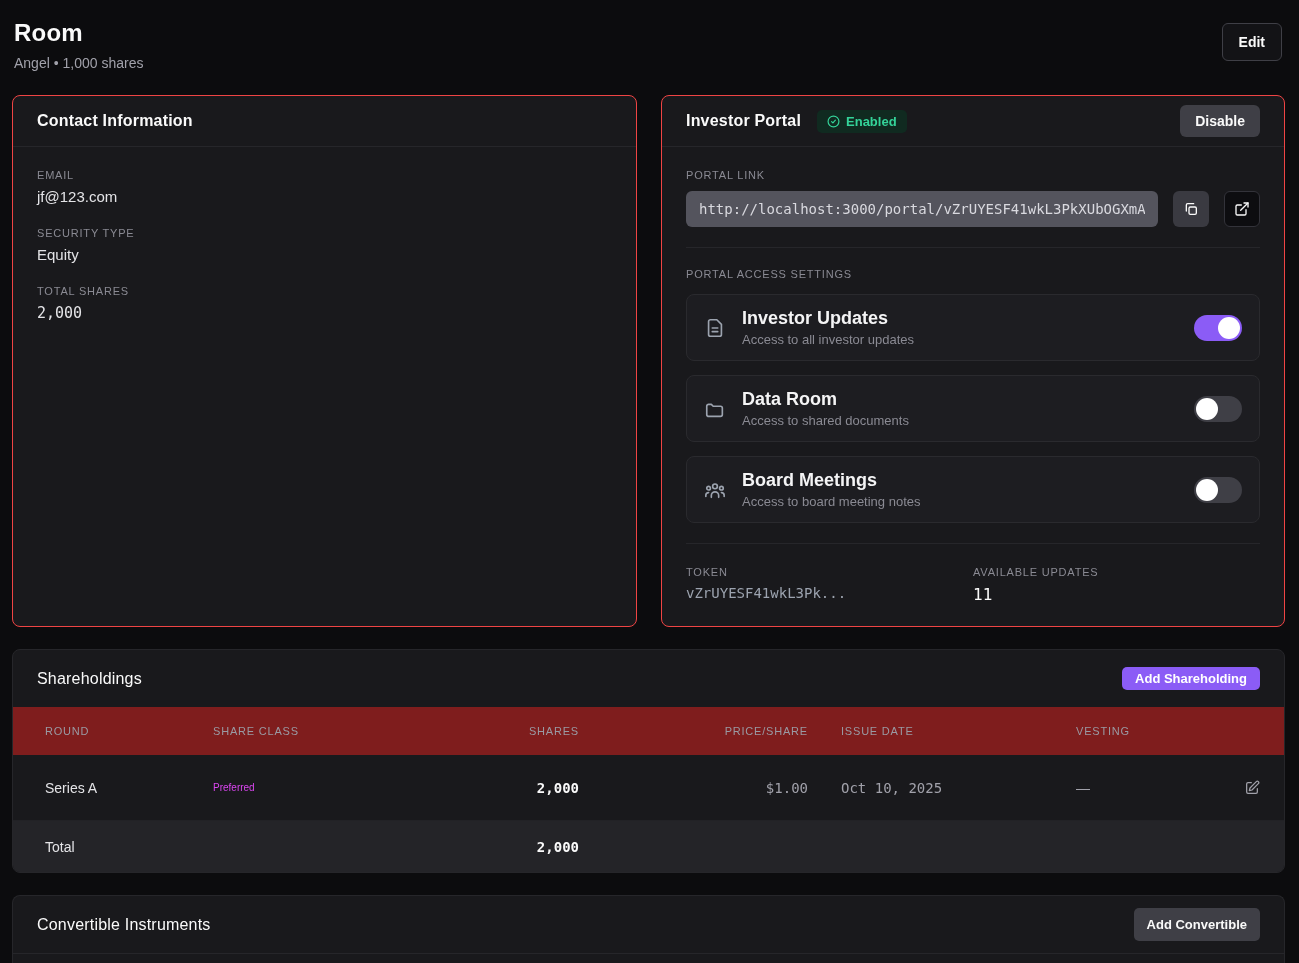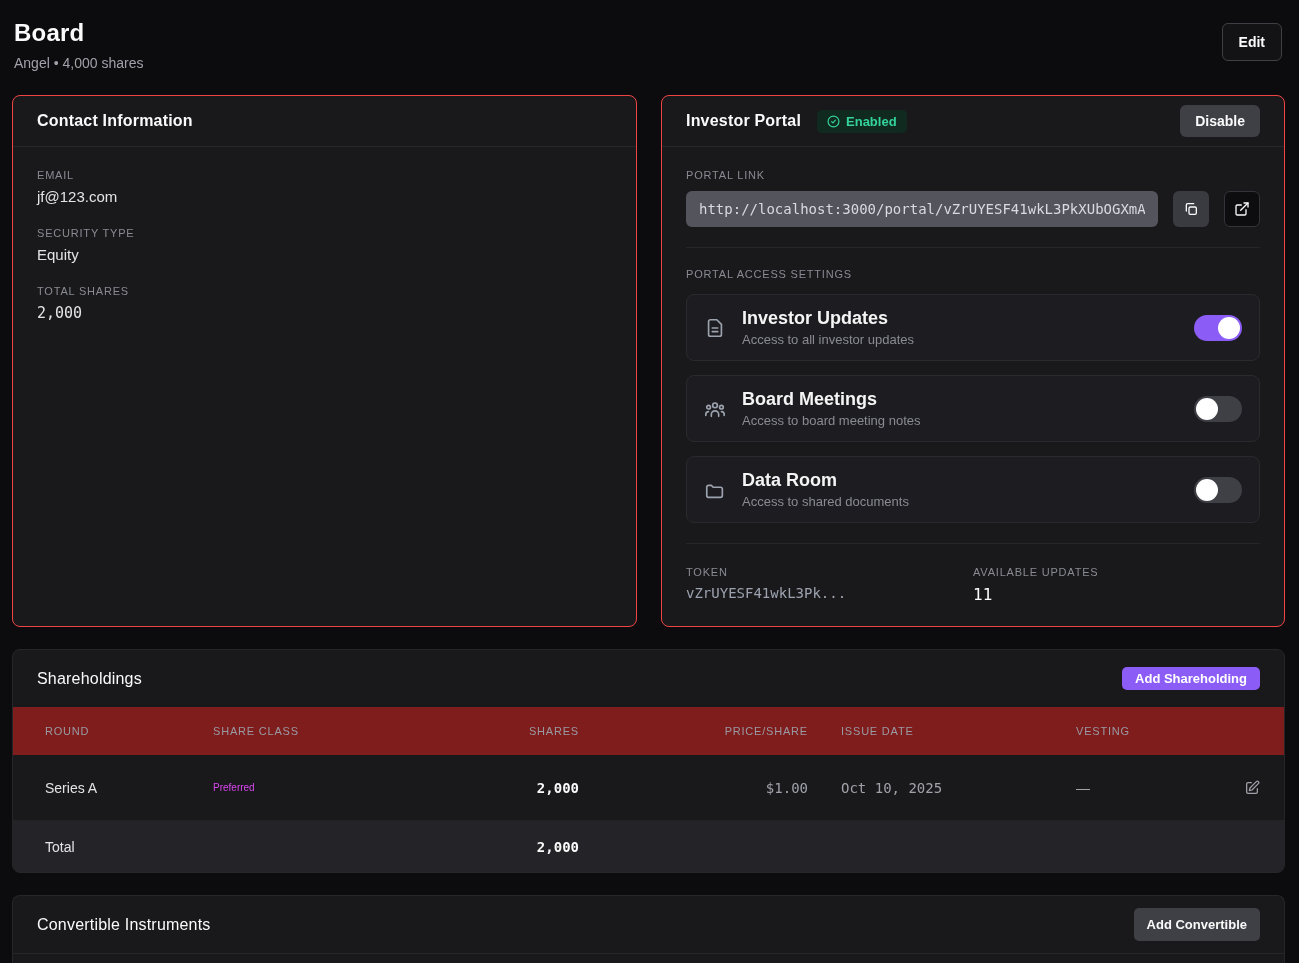--- a/index.html
+++ b/index.html
@@ -128,22 +128,22 @@
 
   
   .conv-card { margin: 22px 14px 0 12px; background: #19191c; border: 1px solid #26262a; border-radius: 8px 8px 0 0; border-bottom: none; height: 110px; position: relative; overflow: hidden; }
   .conv-header { display: flex; align-items: center; justify-content: space-between; padding: 0 24px; height: 58px; border-bottom: 1px solid #26262a; }
   svg { display: block; }
 </style>
 </head>
 <body>
 
 <div class="page-header">
-  <div class="page-title">Board</div>
-  <div class="page-subtitle">Angel • 4,000 shares</div>
+  <div class="page-title">Room</div>
+  <div class="page-subtitle">Angel • 1,000 shares</div>
   <button class="edit-btn">Edit</button>
 </div>
 
 <div class="two-col">
 
   <div class="card">
     <div class="card-header">
       <div class="card-title">Contact Information</div>
     </div>
     <div class="card-body">
@@ -211,20 +211,35 @@
               <path d="M14 3H7a2 2 0 0 0-2 2v14a2 2 0 0 0 2 2h10a2 2 0 0 0 2-2V8z"></path>
               <path d="M9 12h6"></path>
               <path d="M9 16h6"></path>
             </svg>
         </span>
         <div class="setting-texts">
           <div class="setting-title">Investor Updates</div>
           <div class="setting-desc">Access to all investor updates</div>
         </div>
         <div class="toggle on">
+            <span class="knob"></span>
+          </div>
+      </div>
+
+      <div class="setting-row">
+        <span class="setting-icon">
+          <svg width="22" height="22" viewBox="0 0 24 24" fill="none" stroke="currentColor" stroke-width="1.8" stroke-linecap="round" stroke-linejoin="round">
+              <path d="M4 20h14a2 2 0 0 0 2-2v-7a2 2 0 0 0-2-2h-8l-2-2H5a2 2 0 0 0-2 2v9a2 2 0 0 0 2 2z"></path>
+            </svg>
+        </span>
+        <div class="setting-texts">
+          <div class="setting-title">Data Room</div>
+          <div class="setting-desc">Access to shared documents</div>
+        </div>
+        <div class="toggle off">
             <span class="knob"></span>
           </div>
       </div>
 
       <div class="setting-row">
         <span class="setting-icon">
           <svg width="22" height="22" viewBox="0 0 24 24" fill="none" stroke="currentColor" stroke-width="1.8" stroke-linecap="round" stroke-linejoin="round">
               <circle cx="12" cy="8" r="2.6"></circle>
               <path d="M8 20v-2a4 4 0 0 1 8 0v2"></path>
               <circle cx="5" cy="10" r="2"></circle>
@@ -235,35 +250,20 @@
         </span>
         <div class="setting-texts">
           <div class="setting-title">Board Meetings</div>
           <div class="setting-desc">Access to board meeting notes</div>
         </div>
         <div class="toggle off">
             <span class="knob"></span>
           </div>
       </div>
 
-      <div class="setting-row">
-        <span class="setting-icon">
-          <svg width="22" height="22" viewBox="0 0 24 24" fill="none" stroke="currentColor" stroke-width="1.8" stroke-linecap="round" stroke-linejoin="round">
-              <path d="M4 20h14a2 2 0 0 0 2-2v-7a2 2 0 0 0-2-2h-8l-2-2H5a2 2 0 0 0-2 2v9a2 2 0 0 0 2 2z"></path>
-            </svg>
-        </span>
-        <div class="setting-texts">
-          <div class="setting-title">Data Room</div>
-          <div class="setting-desc">Access to shared documents</div>
-        </div>
-        <div class="toggle off">
-            <span class="knob"></span>
-          </div>
-      </div>
-
       <div class="divider"></div>
 
       <div class="token-grid">
         <div>
           <div class="field-label">TOKEN</div>
           <div class="token-value">vZrUYESF41wkL3Pk...</div>
         </div>
         <div>
           <div class="field-label">AVAILABLE UPDATES</div>
           <div class="updates-value">11</div>

